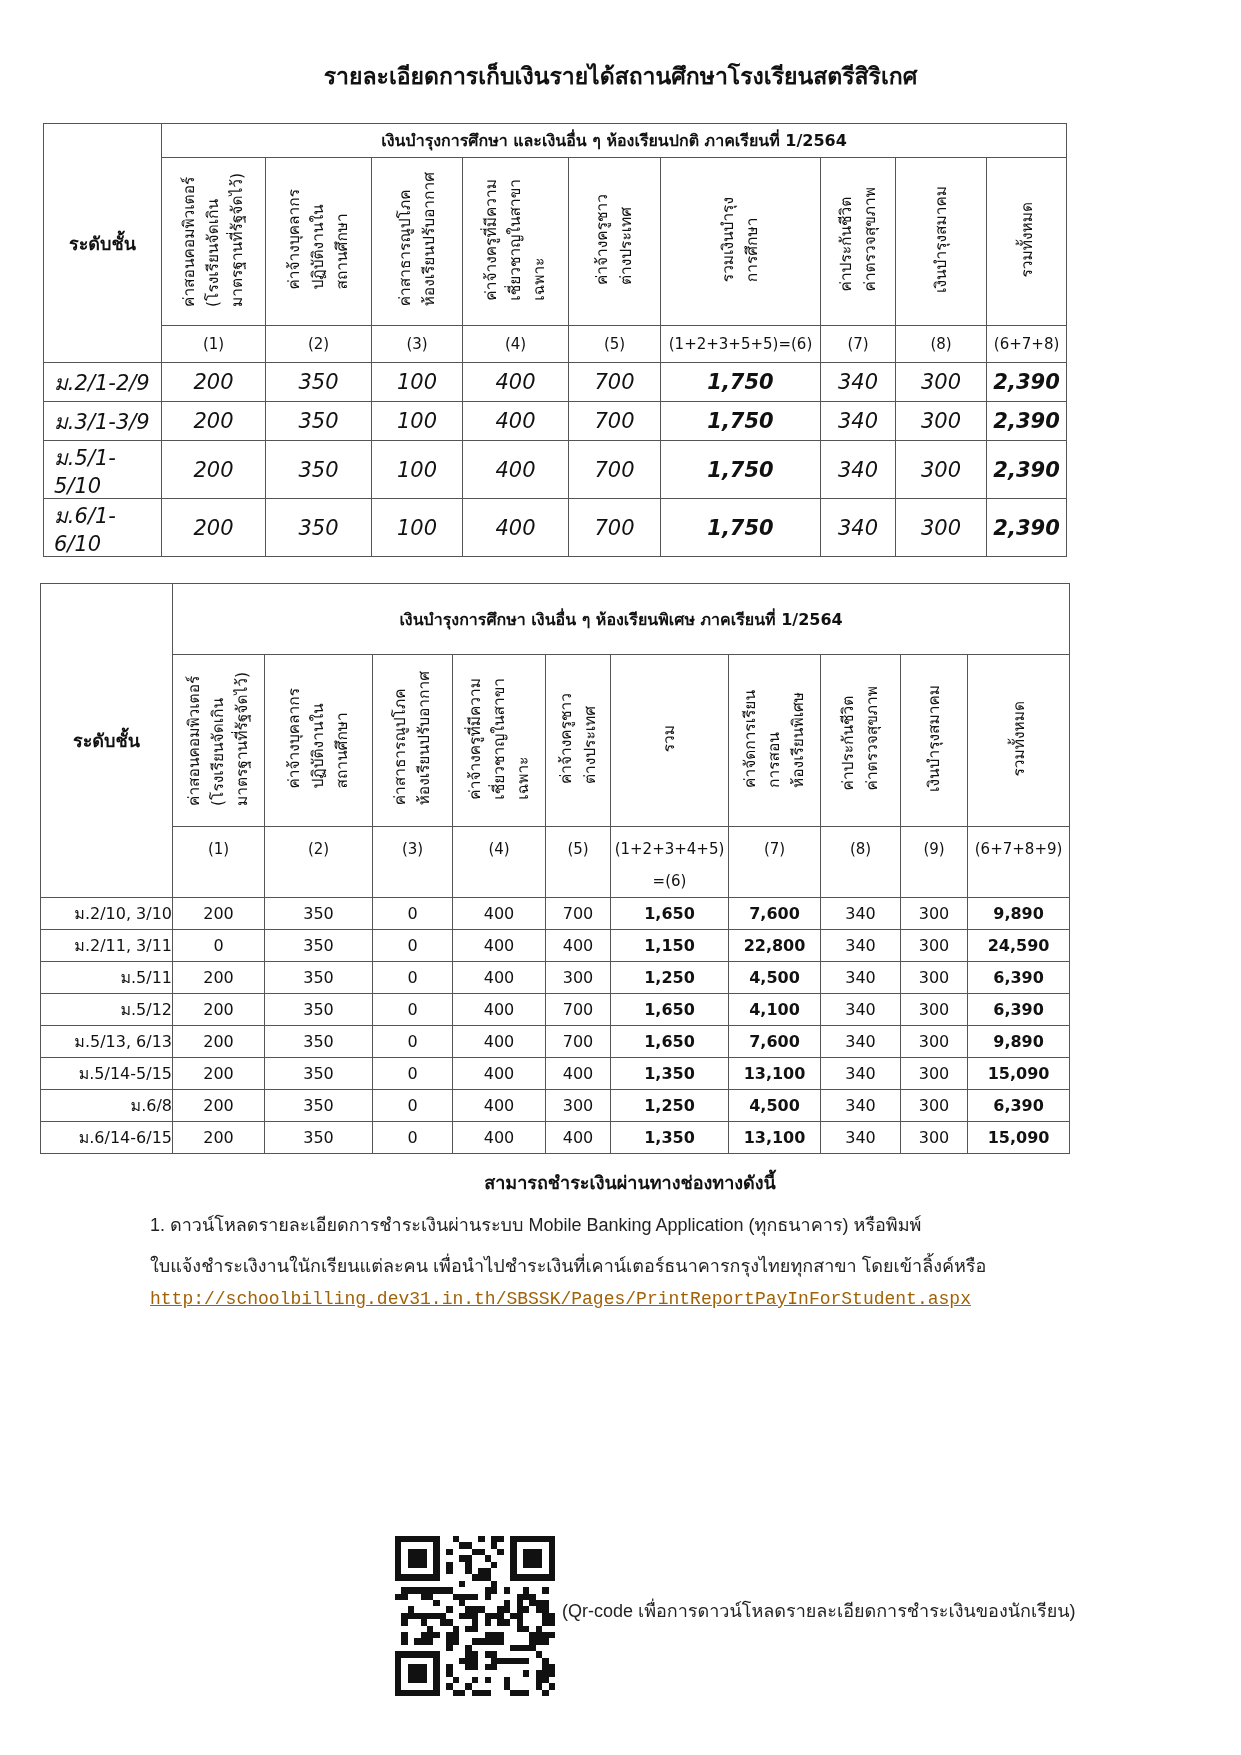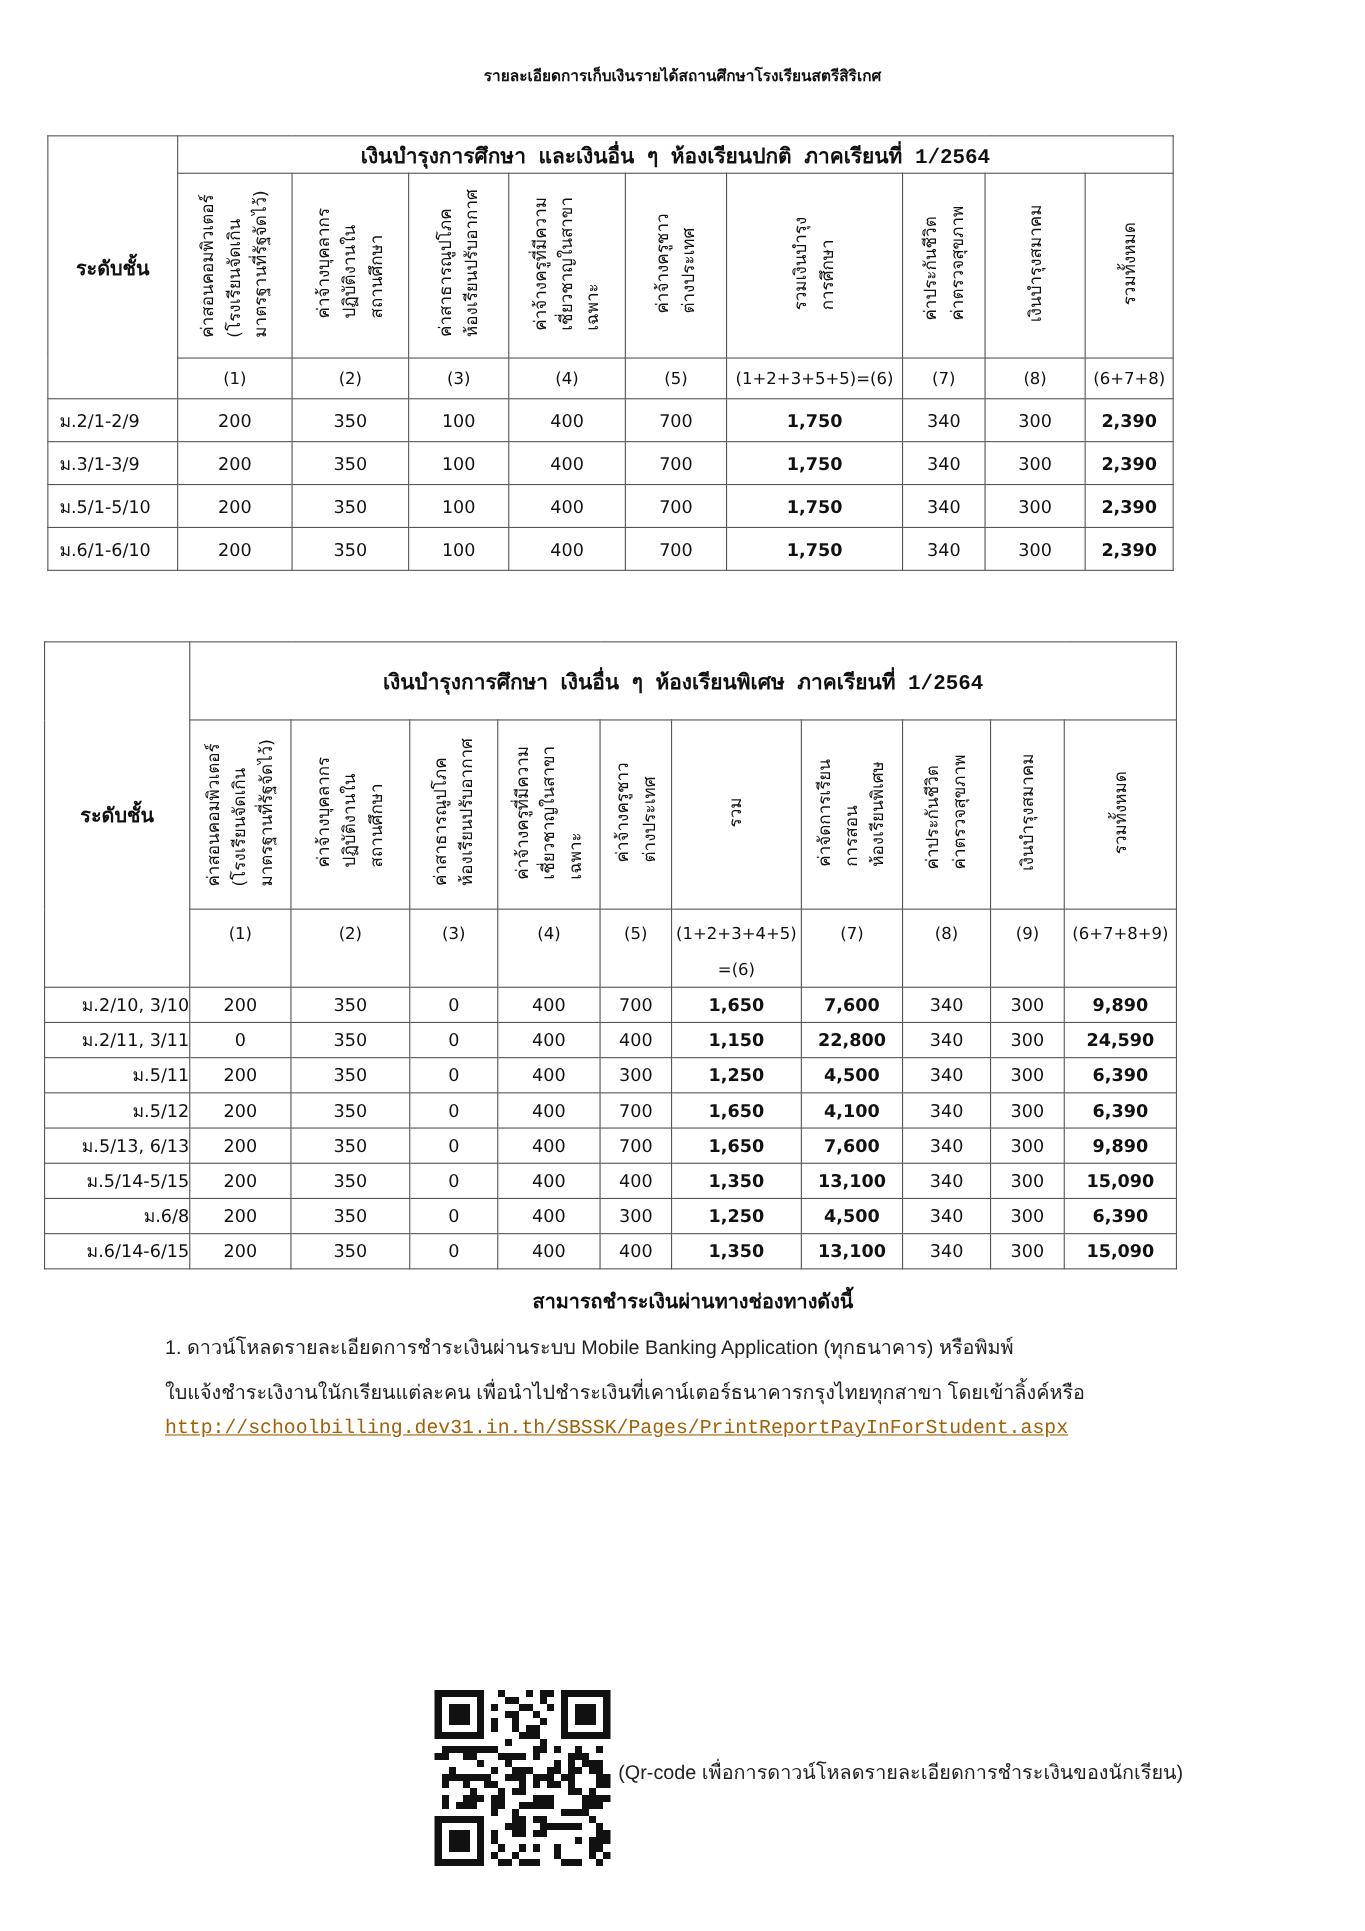--- a/index.html
+++ b/index.html
@@ -1,26 +1,26 @@
 <!DOCTYPE html>
 <html><head>
 <meta charset="utf-8">
 <style>
   html, body { margin: 0; padding: 0; background: #ffffff; }
   body { width: 1241px; height: 1755px; position: relative; font-family: "DejaVu Sans", "Liberation Sans", sans-serif; color: #111; overflow: hidden; }
-  .doc-title { position: absolute; top: 58px; left: 0; width: 1241px; text-align: center; font-size: 14px; font-weight: bold; }
+  .doc-title { position: absolute; top: 58px; left: 0; width: 1241px; text-align: center; font-size: 23px; font-weight: bold; }
   table { border-collapse: collapse; position: absolute; table-layout: fixed; }
   td { border: 1.5px solid #555; text-align: center; vertical-align: middle; padding: 0; overflow: hidden; }
   .t1 { left: 43px; top: 123px; width: 1023px; }
   .t2 { left: 40px; top: 583px; width: 1029px; }
-  .group-hdr { font-size: 19px; font-weight: bold; font-family: Liberation Mono, monospace; }
+  .group-hdr { font-size: 16px; font-weight: bold; }
   .level-hdr { font-size: 18px; font-weight: bold; }
   .vtext { writing-mode: vertical-rl; transform: rotate(180deg); display: inline-block; font-size: 15.5px; line-height: 1.55; text-align: left; white-space: pre-line; max-height: 160px; }
   .num-label { font-size: 15px; }
-  .t1 .row td { font-size: 16px; height: 38px; }
+  .t1 .row td { font-size: 21px; height: 38px; font-style: italic; }
   .t1 .row td.lvl { text-align: left; padding-left: 10px; }
   .t1 .row td.bold { font-weight: bold; }
   .t2 .row td { font-size: 16px; height: 31px; }
   .t2 .row td.lvl { text-align: right; padding-left: 24px; }
   .t2 .row td.bold { font-weight: bold; }
   .t2 .num-cell { vertical-align: top; padding-top: 6px; line-height: 32px; }
   .pay-section { position: absolute; left: 150px; top: 1168px; width: 960px; }
   .pay-title { font-size: 18px; font-weight: bold; margin-bottom: 8px; text-align: center; }
   .pay-para { font-size: 18px; line-height: 41px; color: #222; font-family: "Liberation Sans", sans-serif; }
   .pay-link { font-size: 18px; color: #a16207; text-decoration: underline; margin-top: 2px; font-family: Liberation Mono, monospace; }

